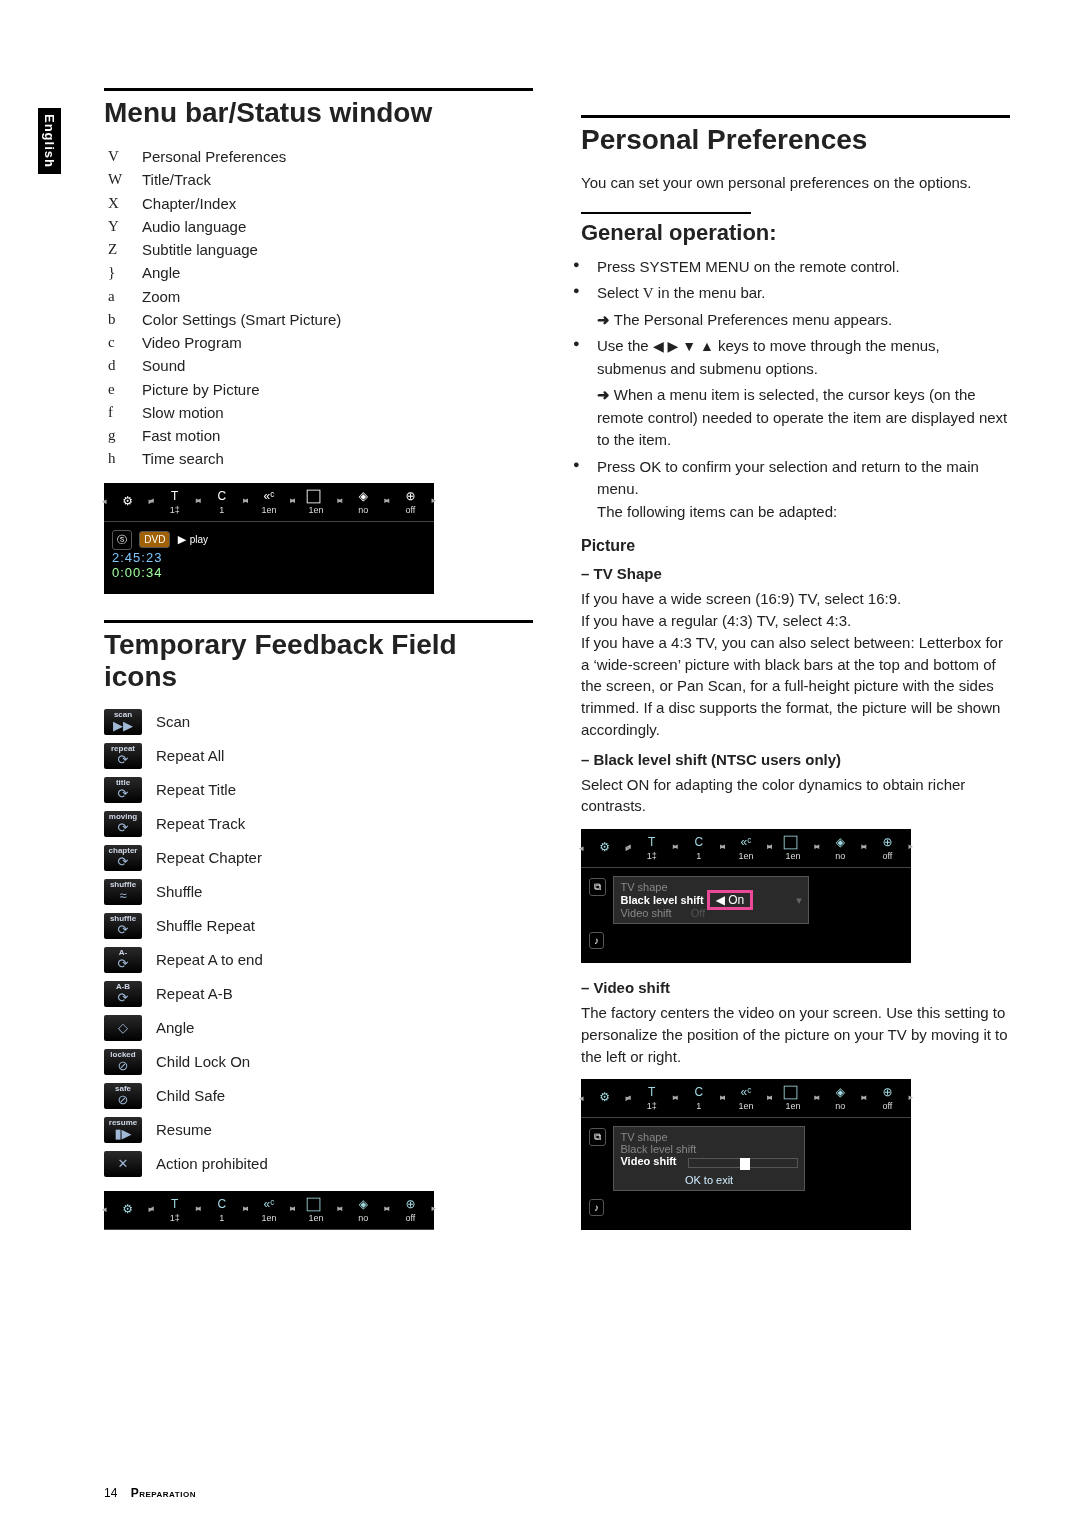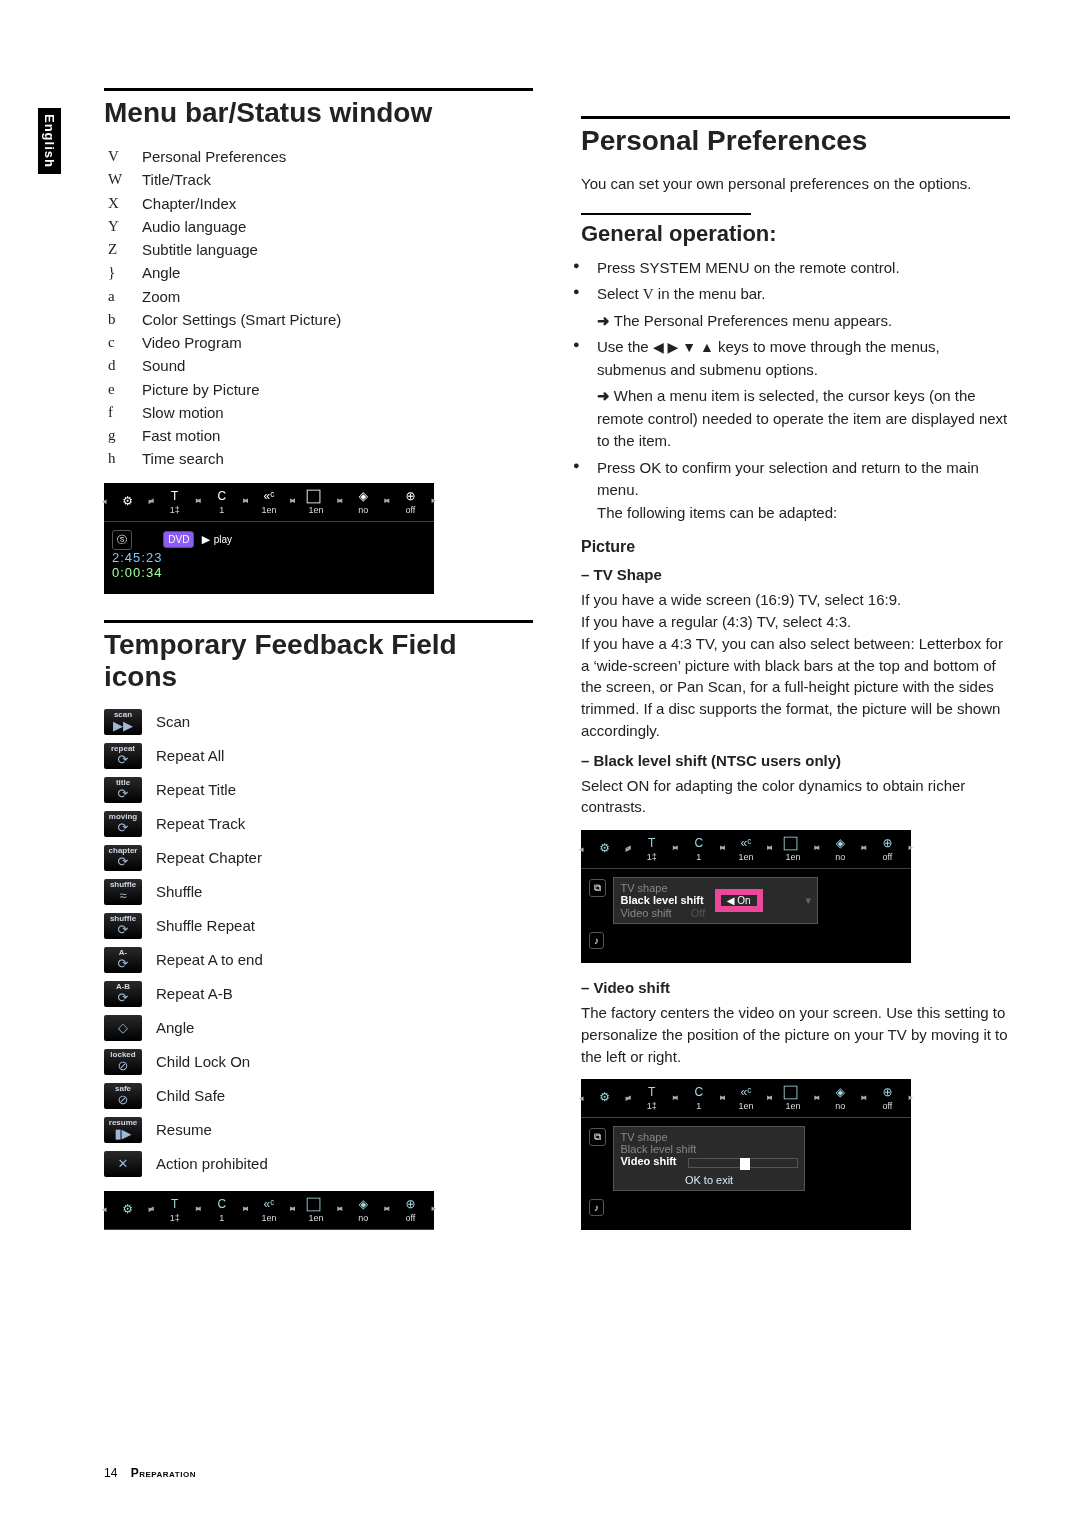--- a/index.html
+++ b/index.html
@@ -31,33 +31,33 @@
   .sbar-top.light { color: #a0d8e0; }
   .sbar-cell { flex: 1; text-align: center; padding: 6px 0; font-size: 12px; position: relative; }
   .sbar-cell .sm { font-size: 9px; display: block; margin-top: 2px; color: #ddd; }
   .sbar-cell .arrL { position: absolute; left: -2px; top: 32%; font-size: 9px; color: #aaa; }
   .sbar-cell .arrR { position: absolute; right: -2px; top: 32%; font-size: 9px; color: #aaa; }
   .status-body { padding: 8px 8px 14px 8px; font-size: 12px; }
   .dvd-badge { display: inline-block; border: 1px solid #555; border-radius: 3px; padding: 2px 4px; font-size: 10px; margin-right: 4px; }
   .timecode { color: #7fc8ff; font-size: 13px; letter-spacing: 1px; }
   .menu-panel { background: #2a2a2a; border: 1px solid #555; padding: 4px 6px; font-size: 11px; color: #888; display: inline-block; min-width: 190px; }
   .menu-panel .sel { color: #fff; font-weight: bold; }
-  .menu-panel .val { color: #fff; border: 6px solid #ec4899; padding: 0 6px; margin-left: 8px; font-size: 10px; }
+  .menu-panel .val { color: #fff; border: 3px solid #ec4899; padding: 0 6px; font-size: 12px; }
   .slider-box { display:inline-block; border:1px solid #555; width:110px; height:10px; position:relative; margin-left:8px; vertical-align:middle;}
   .slider-box .thumb { position:absolute; left:48%; top:-1px; width:10px; height:12px; background:#fff; }
   .ok-exit { text-align:center; color:#d0ecff; font-size:11px; margin-top:6px;}
 
   
   .fb-list { margin-top: 10px; }
   .fb-row { display: flex; align-items: center; gap: 14px; margin-bottom: 8px; }
   .fb-icon { width: 38px; height: 26px; background: linear-gradient(#2a2a2a,#000); color: #cfd7e6; font-size: 8px; font-weight: bold; display: flex; flex-direction: column; align-items: center; justify-content: center; border-radius: 2px; line-height: 1; }
   .fb-icon .glyph { font-size: 13px; font-weight: normal; color: #9fb8d6; }
   .fb-label { font-size: 15px; }
 
-  .footer { position: absolute; bottom: 48px; left: 104px; font-size: 12px; color: #000; }
+  .footer { position: absolute; bottom: 28px; left: 104px; font-size: 12px; color: #000; }
   .footer .pg { font-weight: normal; margin-right: 10px; }
   .footer .sec { font-variant: small-caps; font-weight: bold; letter-spacing: 0.5px; }
 </style>
 </head>
 <body>
 
 <div class="sidetab">English</div>
 
 <div class="page">
 
@@ -129,21 +129,21 @@
           <div class="sbar-cell"><span class="arrL">◂</span>⚙<span class="sm"></span><span class="arrR">▸</span></div>
           <div class="sbar-cell"><span class="arrL">◂</span>T<span class="sm">1‡</span><span class="arrR">▸</span></div>
           <div class="sbar-cell"><span class="arrL">◂</span>C<span class="sm">1</span><span class="arrR">▸</span></div>
           <div class="sbar-cell"><span class="arrL">◂</span>«ᶜ<span class="sm">1en</span><span class="arrR">▸</span></div>
           <div class="sbar-cell"><span class="arrL">◂</span>⃞<span class="sm">1en</span><span class="arrR">▸</span></div>
           <div class="sbar-cell"><span class="arrL">◂</span>◈<span class="sm">no</span><span class="arrR">▸</span></div>
           <div class="sbar-cell"><span class="arrL">◂</span>⊕<span class="sm">off</span><span class="arrR">▸</span></div>
         </div>
       <div class="status-body">
         <span class="dvd-badge">ⓢ</span>
-        <span class="dvd-badge" style="background:#8b5cf6;margin-left:24px;">
+        <span class="dvd-badge" style="background:#a16207;">
           <span>DVD</span>
         </span>
         <span style="font-size:11px">▶</span>
         <span style="font-size:10px">play</span><br>
         <span class="timecode">2:45:23</span><br>
         <span class="timecode" style="color:#a0ffa0">0:00:34</span>
       </div>
     </div>
 
     <div class="hrule" style="margin-top:26px;"></div>

